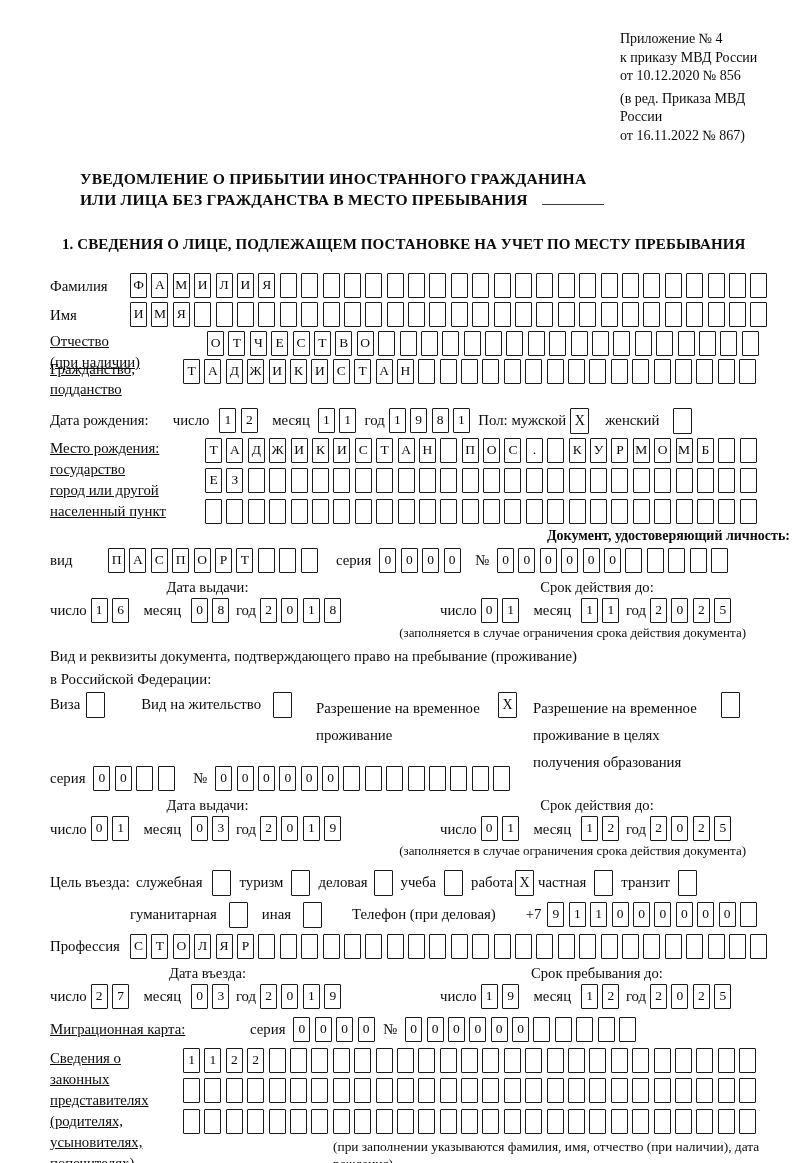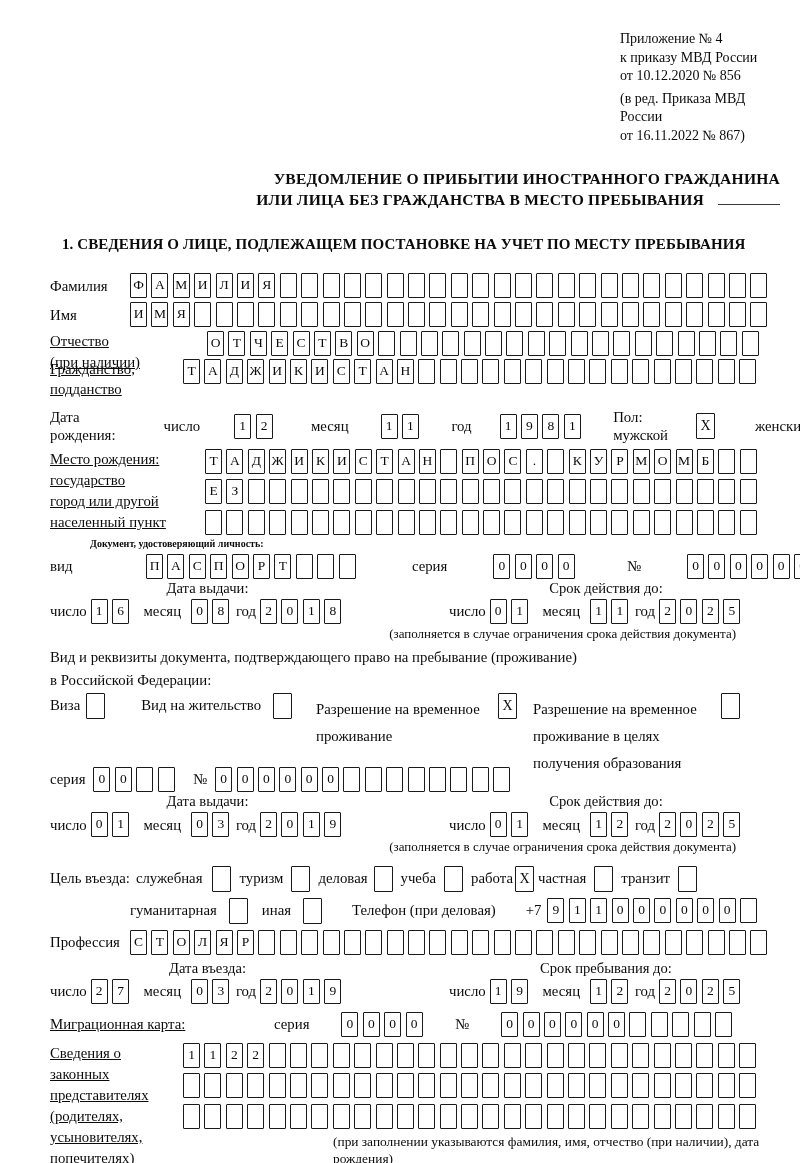--- a/index.html
+++ b/index.html
@@ -1,48 +1,48 @@
 <!DOCTYPE html>
 <html><head>
 <meta charset="utf-8">
 <style>
   html,body{margin:0;padding:0;background:#fff;}
   .page{
     position:relative;width:800px;height:1163px;box-sizing:border-box;
-    padding:30px 20px 0 50px;overflow:hidden;background:#fff;color:#0b0b0b;
+    padding:30px 10px 0 50px;overflow:hidden;background:#fff;color:#0b0b0b;
     font-family:"Liberation Serif","DejaVu Serif",serif;font-size:14.8px;line-height:1.25;
   }
   
   .boxrow{display:inline-flex;flex:none;}
   .bx{flex:none;display:inline-flex;align-items:center;justify-content:center;
       width:17px;height:25px;box-sizing:border-box;border:1.6px solid #1a1a1a;
       margin-right:4.4px;font-size:13.5px;background:#fff;border-radius:1px;}
   .cbx{flex:none;display:inline-flex;align-items:center;justify-content:center;
       width:19px;height:26px;box-sizing:border-box;border:1.6px solid #1a1a1a;
       font-size:14px;background:#fff;border-radius:1px;}
   
   .frow{display:flex;align-items:flex-start;}
   .vcenter{align-items:center;}
   .lbl{flex:none;}
   .w58{width:58px;} .w80{width:80px;} .w133{width:133px;} .w155{width:155px;} .w157{width:157px;} .w200{width:200px;text-decoration:underline;}
   .lines{white-space:pre-line;line-height:20.6px;text-decoration:underline;}
   .ml2{margin-left:2px;} .ml4{margin-left:4px;} .ml6{margin-left:6px;} .ml8{margin-left:8px;}
   .ml10{margin-left:10px;} .ml12{margin-left:12px;} .ml14{margin-left:14px;} .ml16{margin-left:16px;} .ml24{margin-left:24px;} .ml30{margin-left:30px;} .ml36{margin-left:36px;} .ml80{margin-left:80px;} .mr8{margin-right:8px;text-align:center;}
-  .mt3{margin-top:3px;gap:38px;} .mt4{margin-top:4px;} .mt6{margin-top:6px;} .mt8{margin-top:8px;gap:24px;}
+  .mt3{margin-top:3px;} .mt4{margin-top:4px;} .mt6{margin-top:6px;} .mt8{margin-top:8px;}
   .mt10{margin-top:10px;} .mt20{margin-top:20px;}
   
   .appendix{margin-left:570px;font-size:14px;line-height:18.6px;}
   .appendix .part2{margin-top:4px;}
   .forma{font-weight:bold;text-align:right;padding-right:36px;margin-top:18px;font-size:15px;letter-spacing:.3px;}
-  .title{font-weight:bold;text-align:right;margin-top:22px;margin-left:30px;font-size:15.6px;line-height:21.5px;letter-spacing:.2px;}
+  .title{font-weight:bold;text-align:left;margin-top:22px;margin-left:30px;font-size:15.6px;line-height:21.5px;letter-spacing:.2px;}
   .blank-line{display:inline-block;width:62px;border-bottom:1.9px solid #3a3a3a;margin-left:14px;vertical-align:baseline;}
   .sec-head{font-weight:bold;margin-top:24px;margin-left:12px;font-size:15px;letter-spacing:.1px;}
-  .center-bold{font-weight:bold;text-align:left;margin-left:40px;margin-top:3px;font-size:10px;}
+  .center-bold{font-weight:bold;text-align:right;margin-left:40px;margin-top:3px;font-size:14px;}
   
-  .dp{display:flex;gap:9px;}
+  .dp{display:flex;margin-top:5px;}
   .dp-left{width:378px;flex:none;}
   .dp-right{flex:1;}
   .dp-head{width:315px;text-align:center;font-size:14.6px;}
   .dp-head.rt{width:330px;margin-left:4px;}
   .dp-row{display:flex;align-items:center;margin-top:2px;}
   .note-right{text-align:right;padding-right:44px;font-size:13px;margin-top:2px;}
   .opt-wrap{flex:none;text-align:left;line-height:27px;}
   .w165{width:172px;} .w178{width:178px;}
   .rep-note{font-size:13.4px;margin-left:150px;margin-top:4px;}
   .bp-rows .boxrow{margin-bottom:5.5px;display:flex;}

